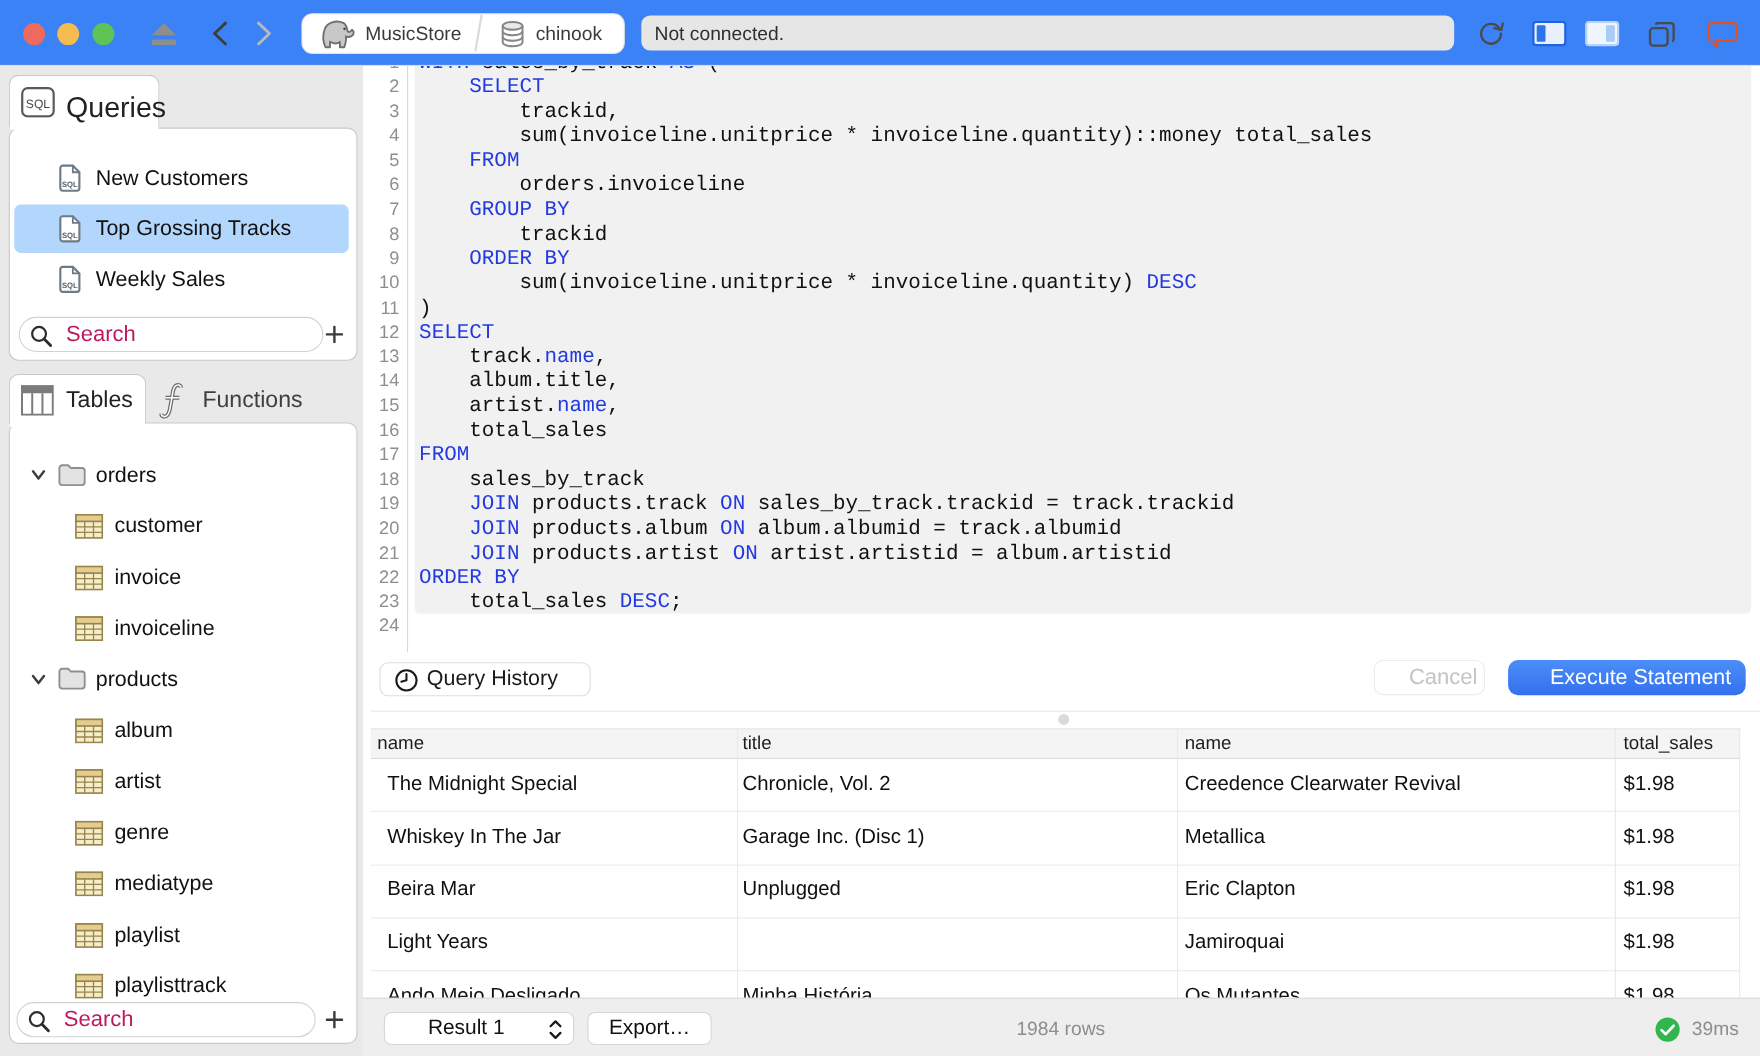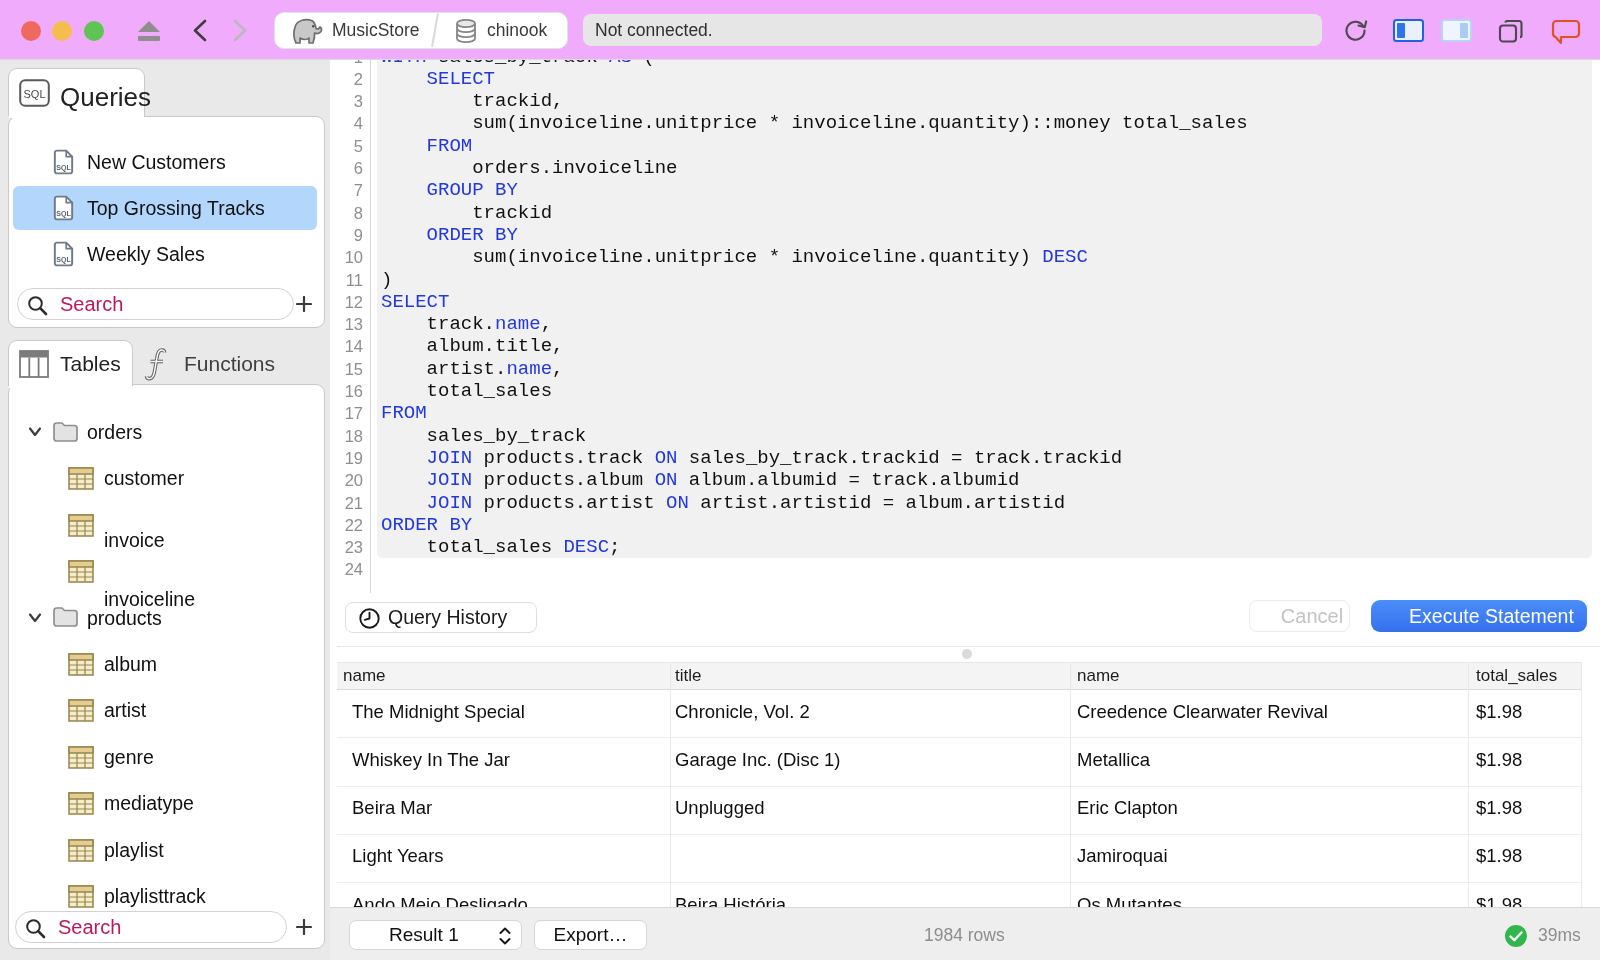--- a/index.html
+++ b/index.html
@@ -1,20 +1,20 @@
 <!DOCTYPE html>
 <html><head>
 <meta charset="utf-8">
 <style>
 * { margin:0; padding:0; box-sizing:border-box; }
 html,body { width:1600px; height:960px; overflow:hidden; background:#fff;
   font-family:"Liberation Sans", sans-serif; }
 .abs { position:absolute; }
 
-#toolbar { left:0; top:0; width:1600px; height:60px; background:#f0abfc;
+#toolbar { left:0; top:0; width:1600px; height:60px; background:#3b82f6;
   border-bottom:1px solid #dcdcdc; z-index:50; }
 .light { width:20px; height:20px; border-radius:50%; top:20.5px; }
 #crumb { left:274px; top:12px; width:294px; height:37px; background:#fff;
   border:1px solid #e3e3e3; border-radius:10px; }
 #ncfield { left:583px; top:14px; width:739px; height:32px; background:#e6e6e6;
   border-radius:8px; color:#2f2f2f; font-size:17.5px; line-height:32px;
   padding-left:12px; }
 .crumbtxt { font-size:17.5px; color:#3a3a3a; top:20px; white-space:nowrap; }
 
 #sidebar { left:0; top:60px; width:330px; height:900px; background:#e9e9e9; }
@@ -187,25 +187,25 @@
         <use href="#i-fold"></use>
       </svg>
     <div class="abs treetxt" style="left:87px;top:361px;">orders</div>
     <svg class="abs tbl" style="left:68px;top:407px;" width="26" height="23" viewBox="0 0 26 23">
         <use href="#i-tbl"></use>
       </svg>
     <div class="abs treetxt" style="left:104px;top:407px;">customer</div>
     <svg class="abs tbl" style="left:68px;top:454px;" width="26" height="23" viewBox="0 0 26 23">
         <use href="#i-tbl"></use>
       </svg>
-    <div class="abs treetxt" style="left:104px;top:454px;margin-top:15px;">invoice</div>
+    <div class="abs treetxt" style="left:104px;top:454px;">invoice</div>
     <svg class="abs tbl" style="left:68px;top:500px;" width="26" height="23" viewBox="0 0 26 23">
         <use href="#i-tbl"></use>
       </svg>
-    <div class="abs treetxt" style="left:104px;top:500px;margin-top:28px;">invoiceline</div>
+    <div class="abs treetxt" style="left:104px;top:500px;">invoiceline</div>
     <svg class="abs chev" style="left:28px;top:552px;" width="14" height="12" viewBox="0 0 14 12">
         <use href="#i-chev"></use>
       </svg>
     <svg class="abs fold" style="left:52px;top:546px;" width="27" height="22" viewBox="0 0 27 22">
         <use href="#i-fold"></use>
       </svg>
     <div class="abs treetxt" style="left:87px;top:547px;">products</div>
     <svg class="abs tbl" style="left:68px;top:593px;" width="26" height="23" viewBox="0 0 26 23">
         <use href="#i-tbl"></use>
       </svg>
@@ -327,21 +327,21 @@
   <div class="abs cell" style="left:740px;">Eric Clapton</div>
   <div class="abs cell" style="left:1139px;">$1.98</div>
 </div>
 <div class="abs row" style="top:834.9px;">
   <div class="abs cell" style="left:15px;">Light Years</div>
   <div class="abs cell" style="left:740px;">Jamiroquai</div>
   <div class="abs cell" style="left:1139px;">$1.98</div>
 </div>
 <div class="abs row" style="top:883.2px;height:27.8px;border-bottom:none;overflow:hidden;">
   <div class="abs cell" style="left:15px;">Ando Meio Desligado</div>
-  <div class="abs cell" style="left:338px;">Beira História</div>
+  <div class="abs cell" style="left:338px;">Minha História</div>
   <div class="abs cell" style="left:740px;">Os Mutantes</div>
   <div class="abs cell" style="left:1139px;">$1.98</div>
 </div>
 <div class="abs vline" style="left:670px;"></div>
 <div class="abs vline" style="left:1070px;"></div>
 <div class="abs vline" style="left:1468px;"></div>
 <div class="abs vline" style="left:1581px;"></div>
 
 <div class="abs" id="bottombar">
   <div class="abs bbtn" style="left:19px;width:173px;">

